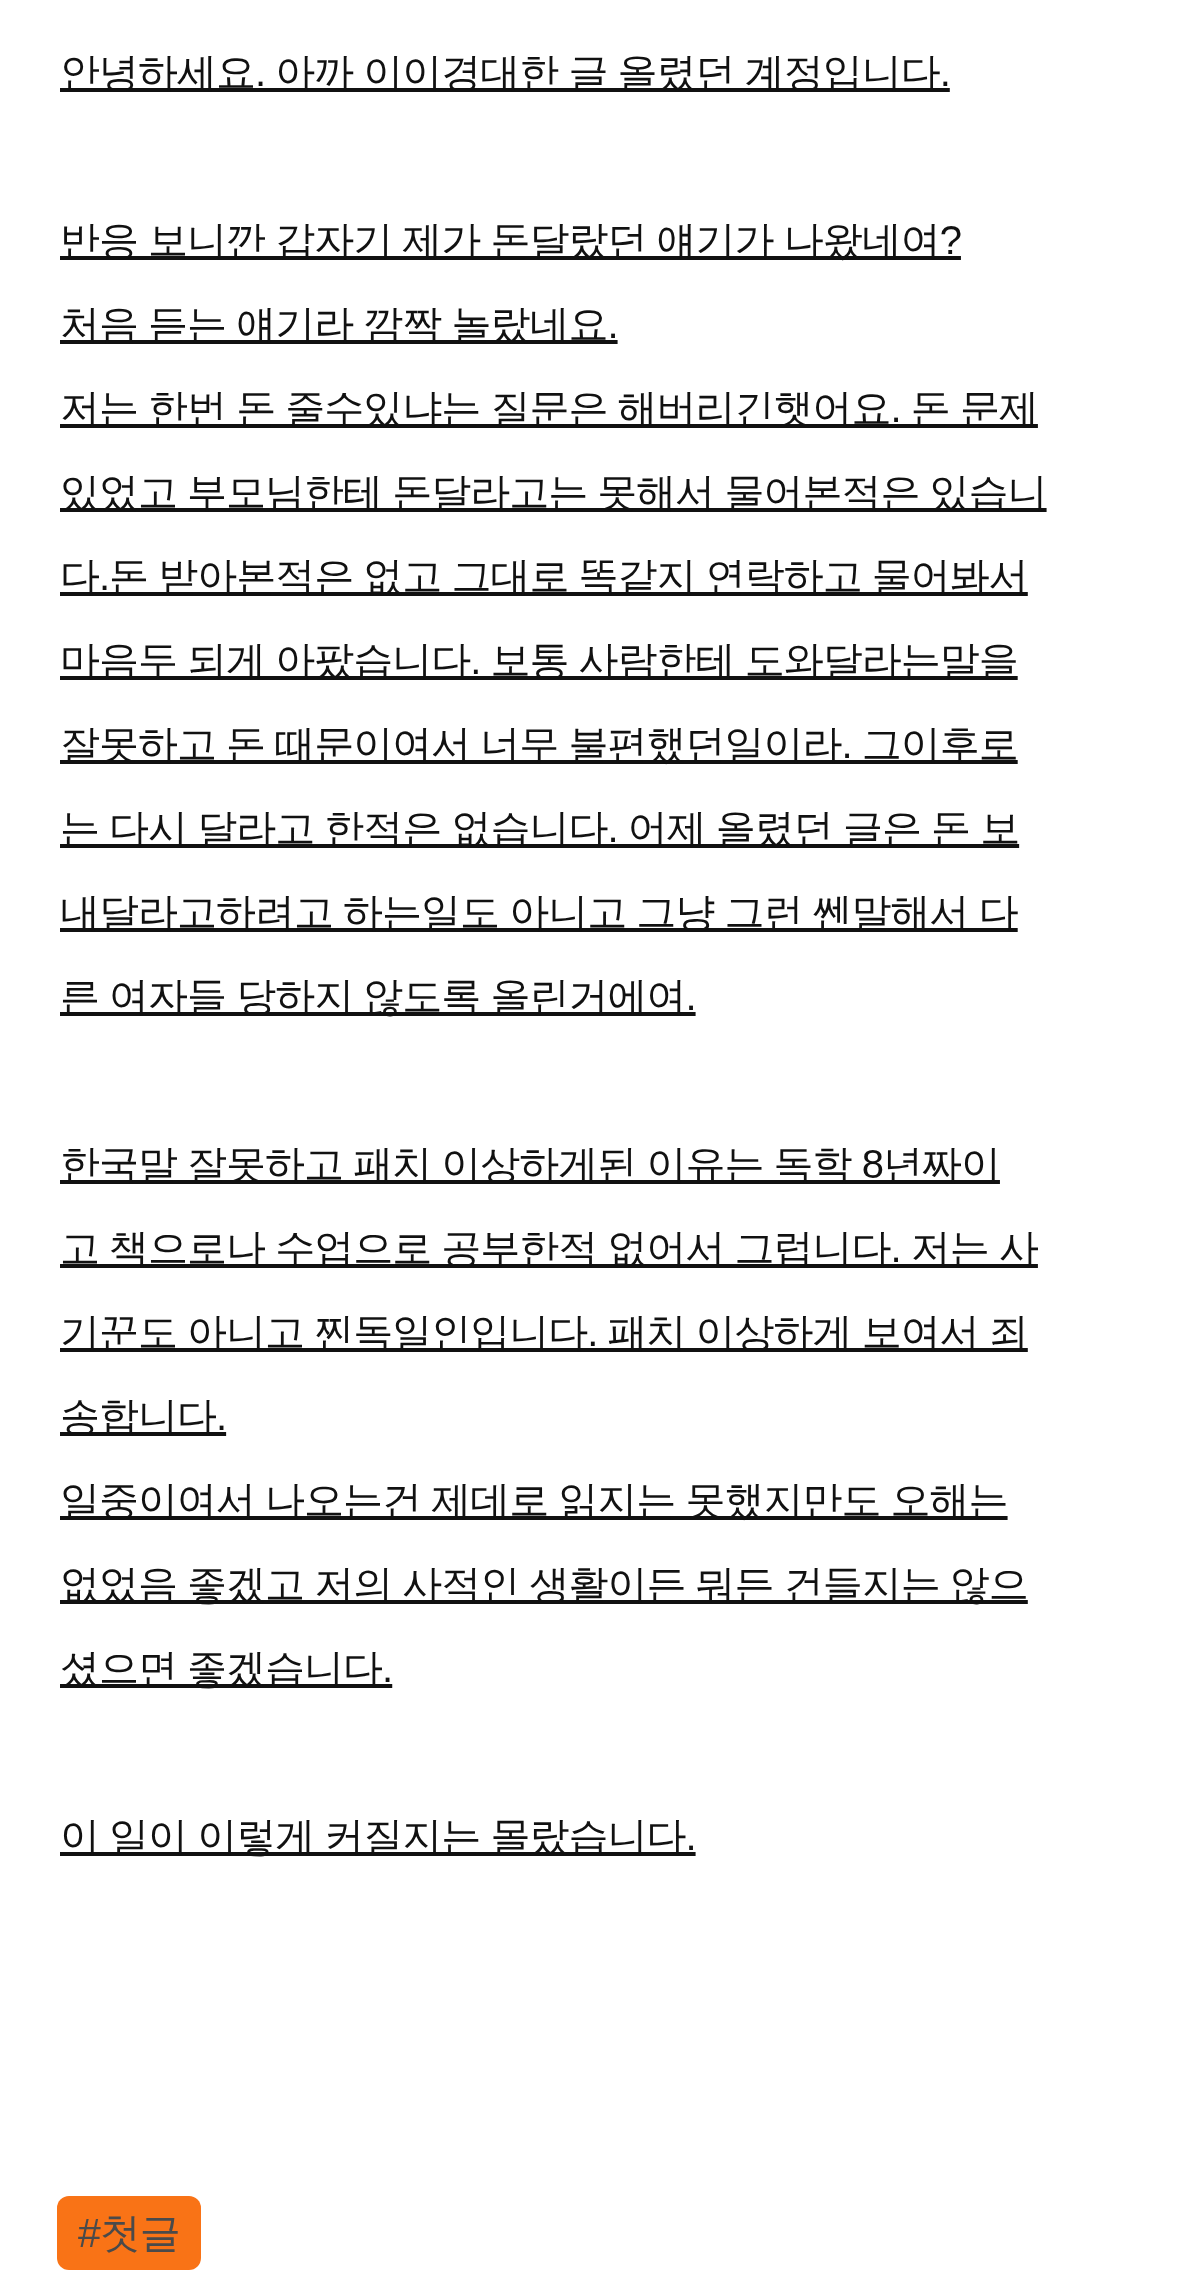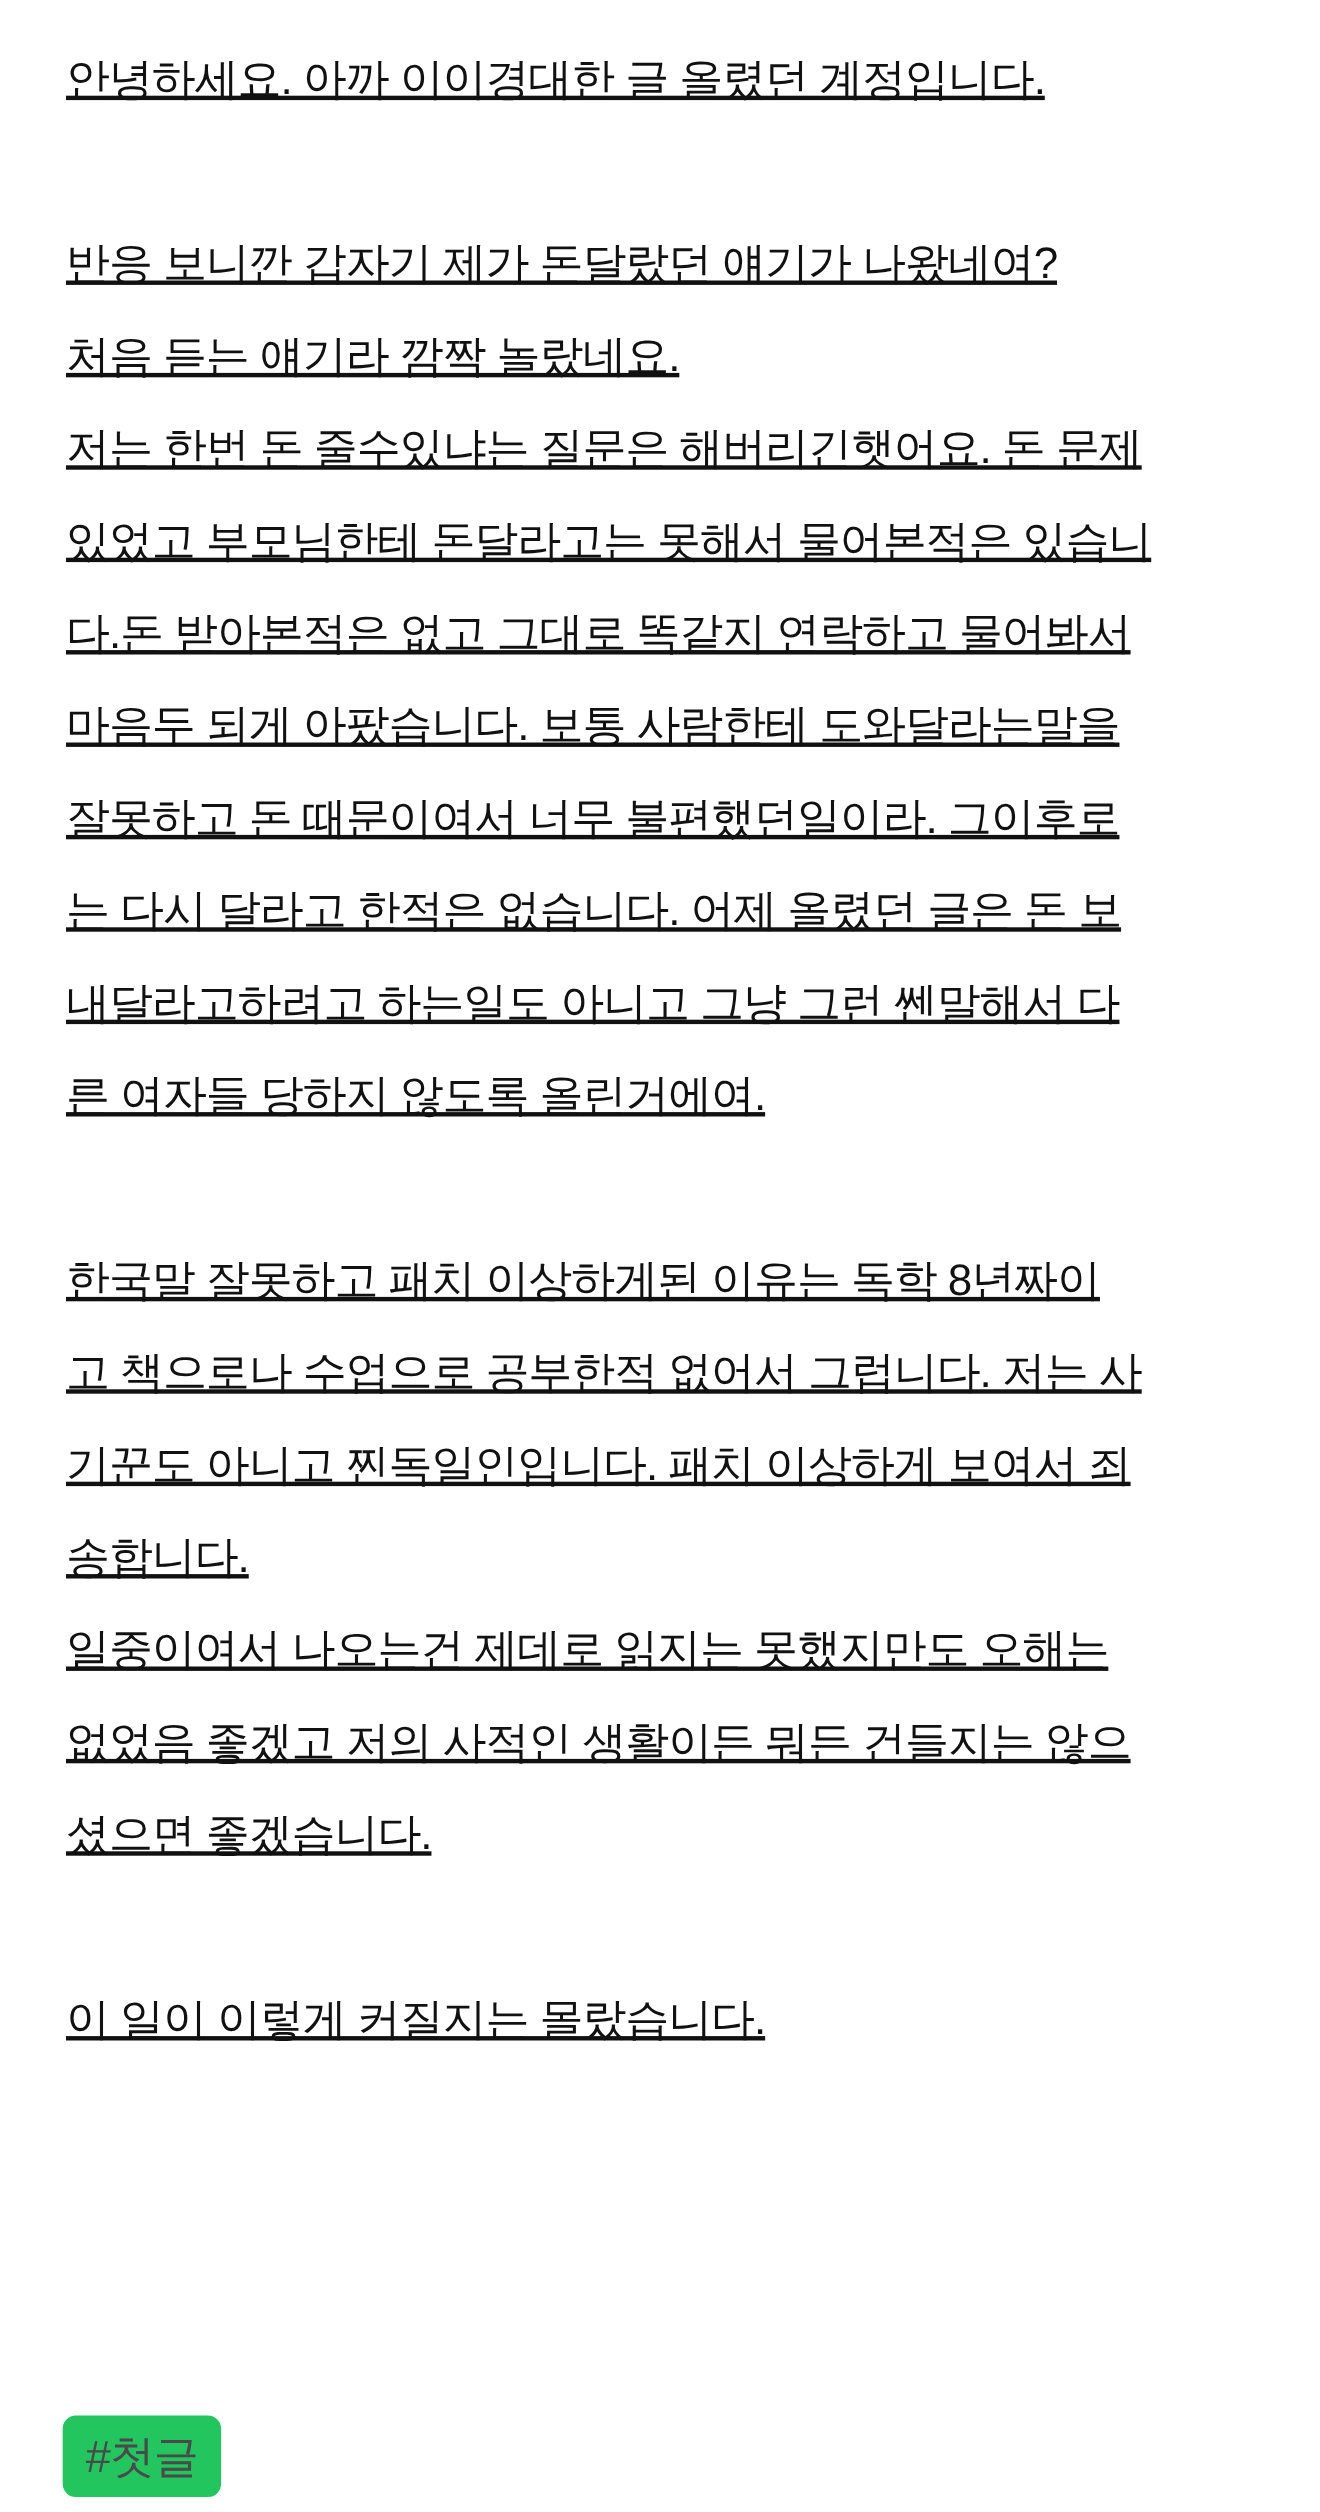--- a/index.html
+++ b/index.html
@@ -25,21 +25,21 @@
     letter-spacing: -1px;
     color: #111111;
     white-space: pre;
     text-decoration: underline;
   }
   .hashtag-chip {
     position: absolute;
     left: 57px;
     top: 2196px;
     display: inline-block;
-    background: #22c55e;
+    background: #f97316;
     border-radius: 12px;
     padding: 13px 21px;
     cursor: pointer;
   }
   .hashtag-chip span {
     font-size: 41px;
     line-height: 48px;
     font-weight: 400;
     letter-spacing: -1px;
     color: #4a4a4a;

